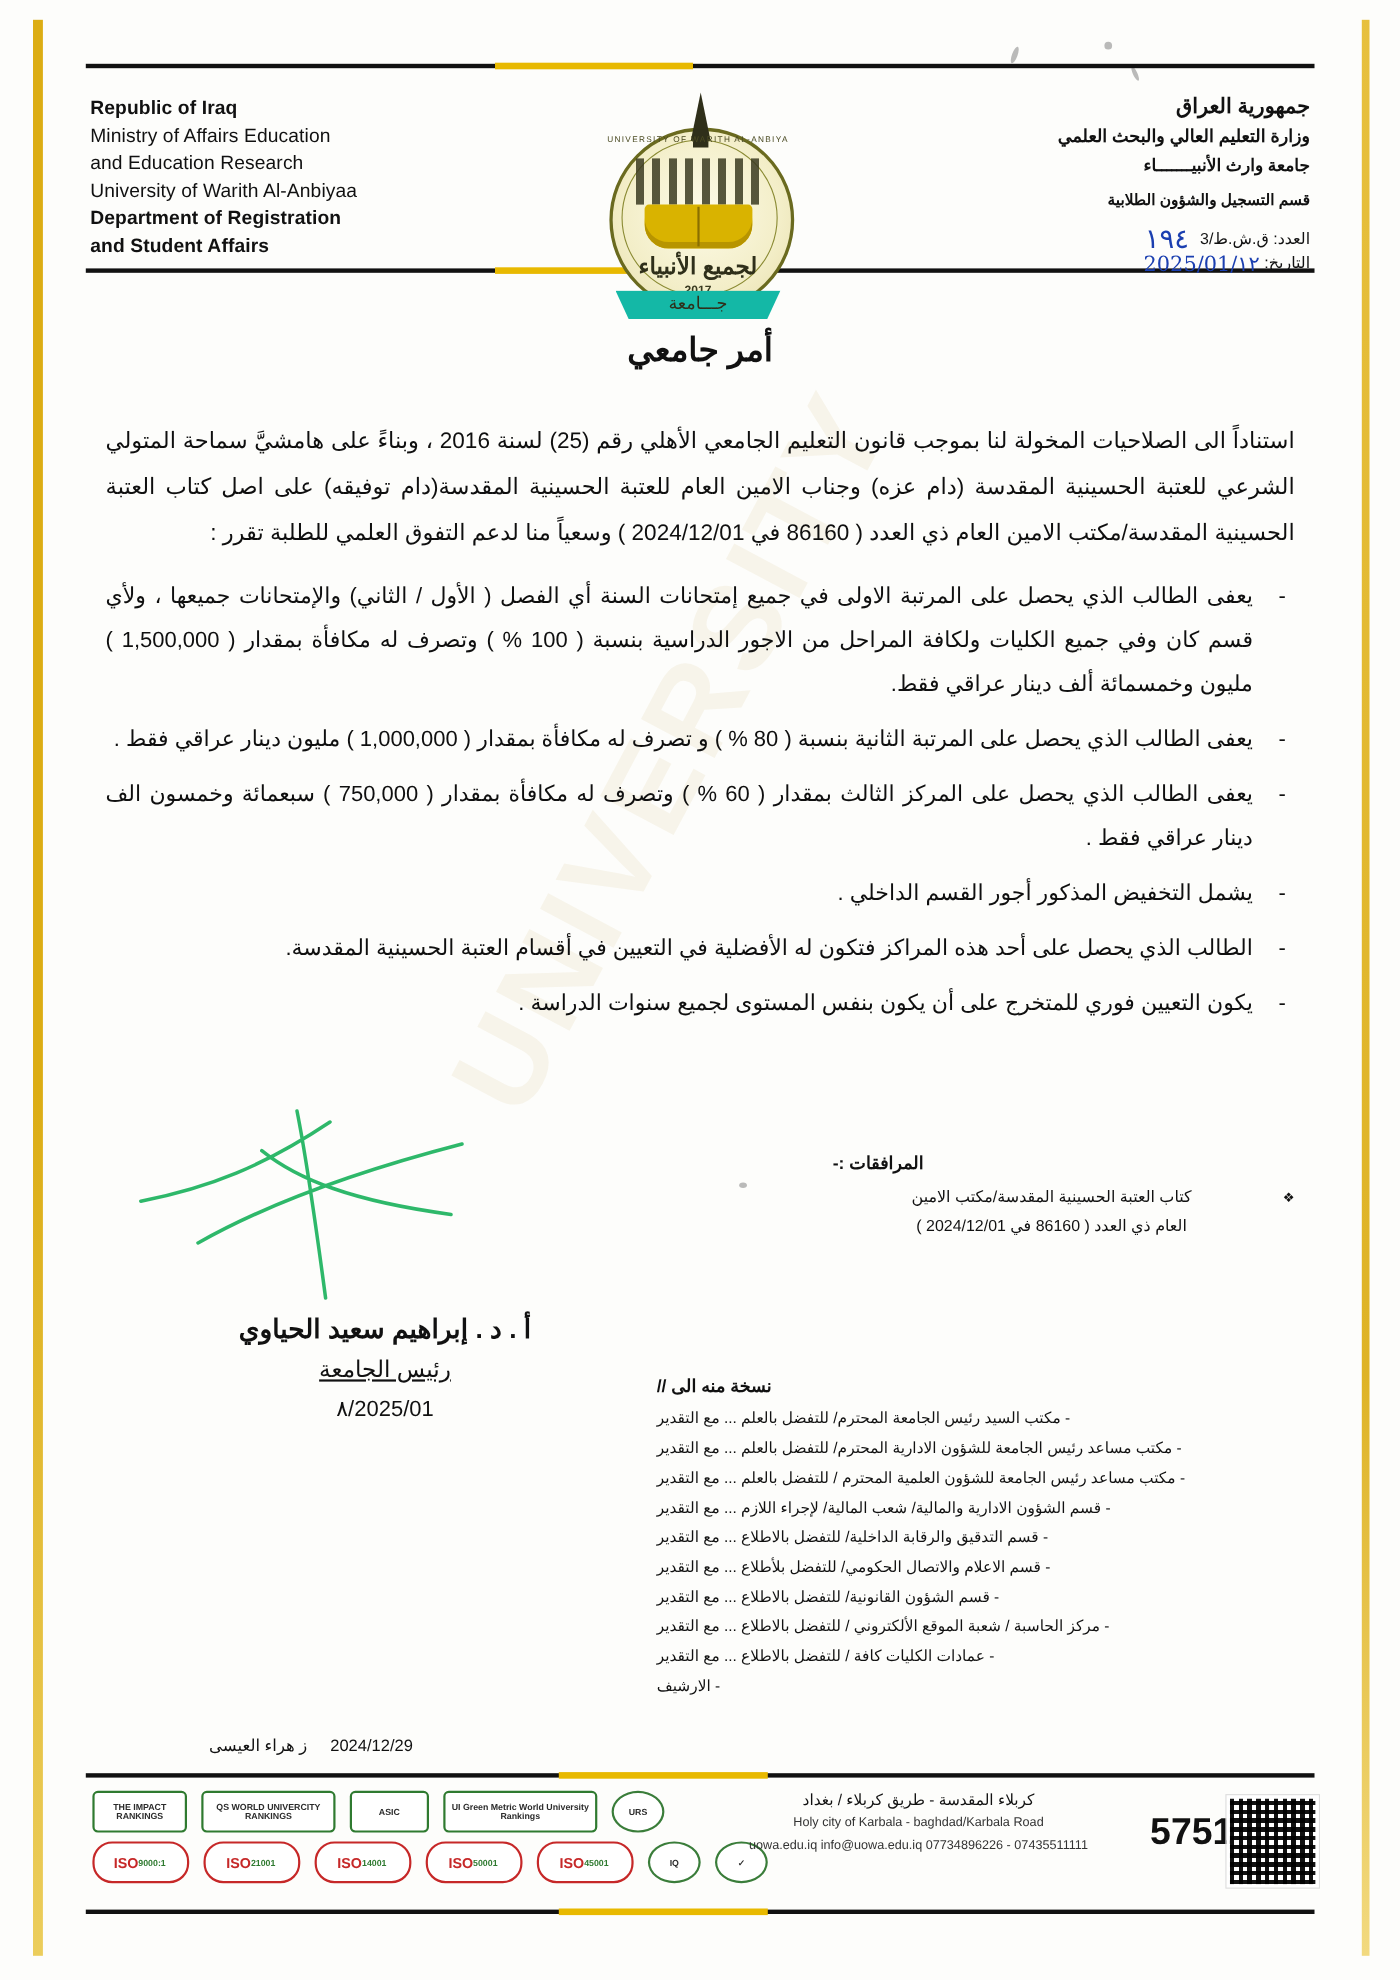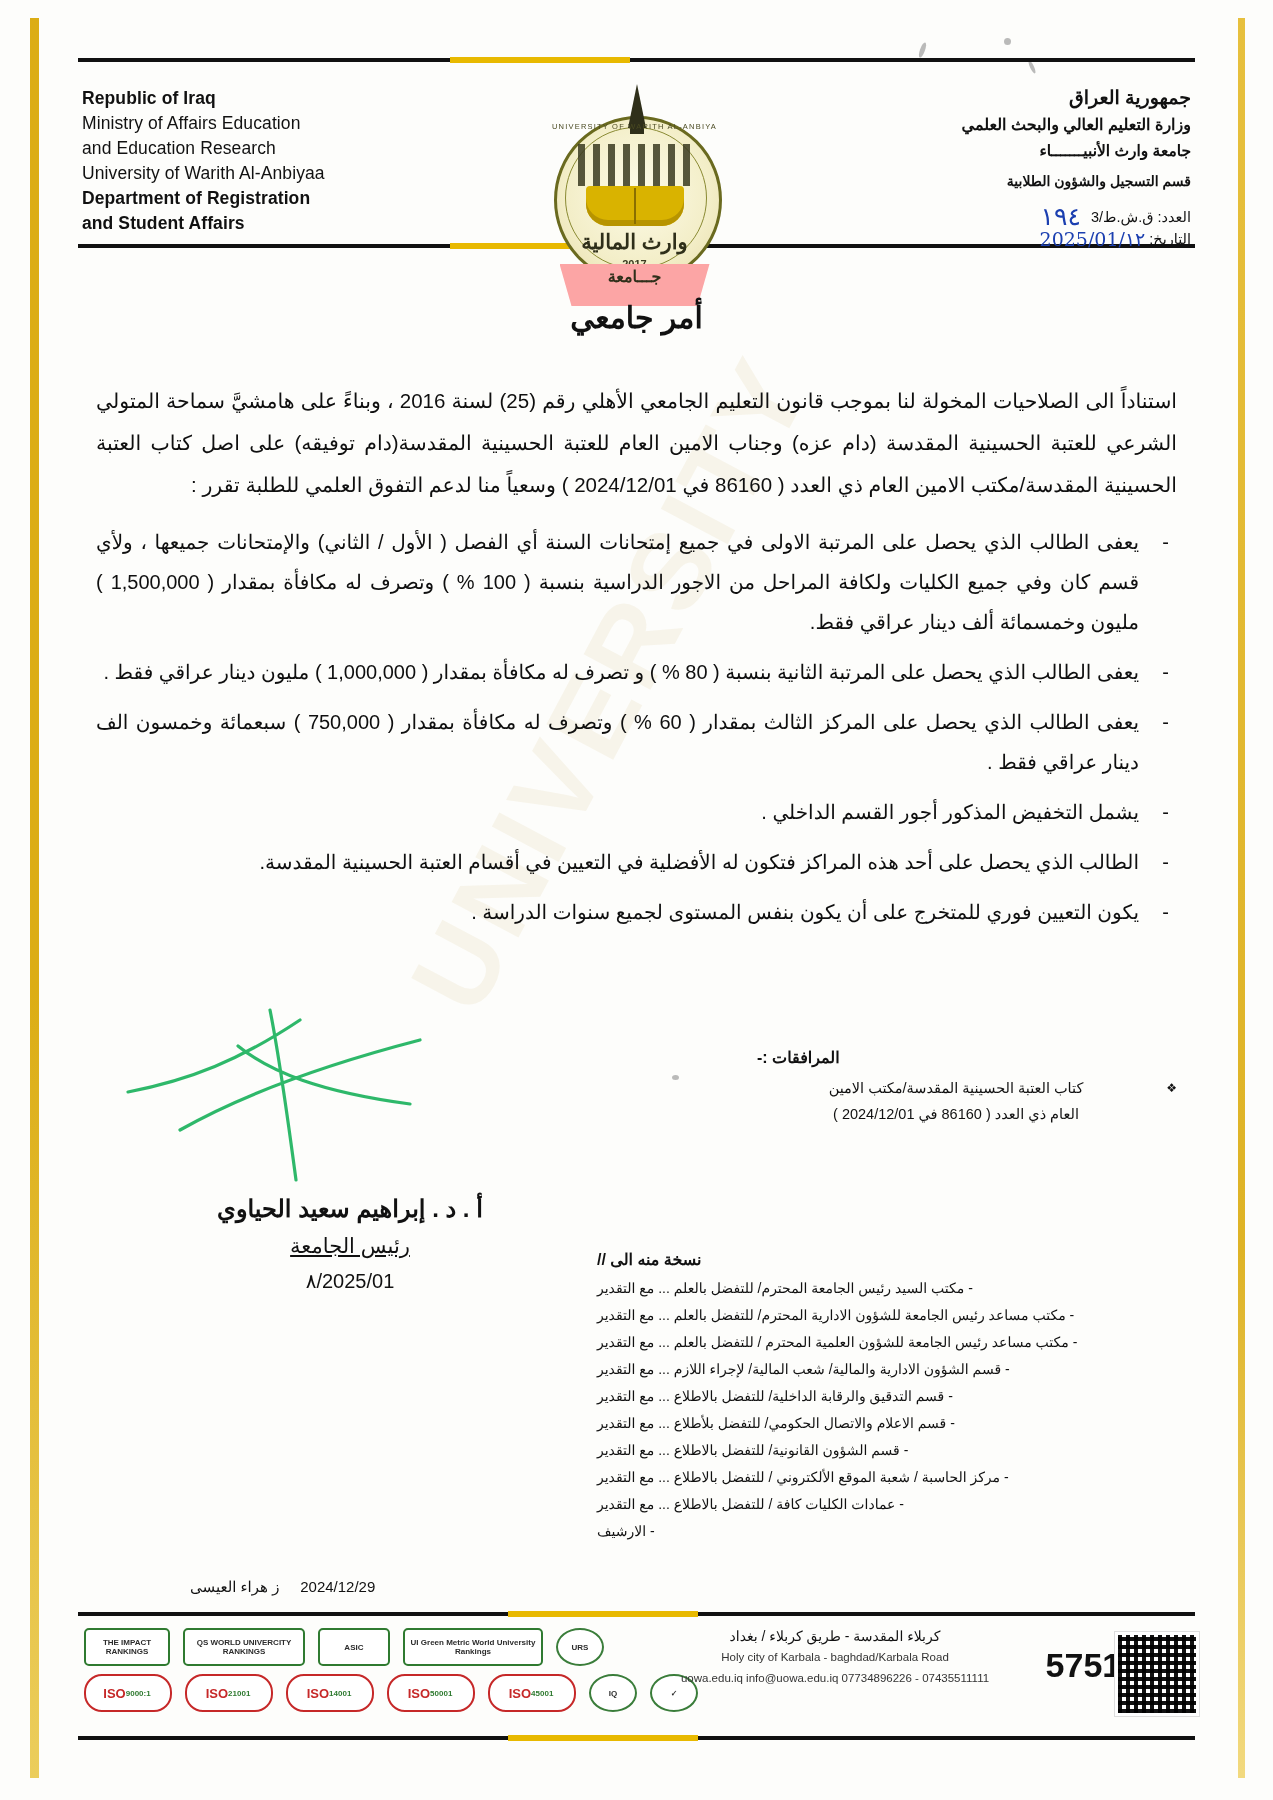--- a/index.html
+++ b/index.html
@@ -196,28 +196,28 @@
     left: 0; top: 180px;
     width: 186px;
     text-align: center;
     font-size: 11px;
     font-weight: bold;
     color: #3a3a20;
   }
   .emblem .banner {
     position: absolute;
     left: 18px; top: 186px;
-    width: 150px; height: 42px;
-    background: #fca5a5;
+    width: 150px; height: 26px;
+    background: #14b8a6;
     clip-path: polygon(0 0, 100% 0, 92% 100%, 8% 100%);
     color: #2f2f1a;
     direction: rtl;
     text-align: center;
     font-size: 16px;
-    font-weight: bold;
+    font-weight: normal;
     line-height: 25px;
   }
 
   
   .doc-title {
     position: absolute;
     left: 0; right: 0; top: 300px;
     text-align: center;
     direction: rtl;
     font-size: 30px;
@@ -514,21 +514,21 @@
     </div>
 
     <div class="emblem">
       <div class="ring"></div>
       <div class="inner-ring"></div>
       <div class="spire"></div>
       <div class="spire2"></div>
       <div class="bars"></div>
       <div class="book"></div>
       <div class="arc-text">UNIVERSITY OF WARITH AL-ANBIYA</div>
-      <div class="ar-name">وارث المالية</div>
+      <div class="ar-name">لجميع الأنبياء</div>
       <div class="year">2017</div>
       <div class="banner">جـــامعة</div>
     </div>
   </div>
 
   <div class="doc-title">أمر جامعي</div>
 
   <div class="body-wrap">
     <div class="intro">استناداً الى الصلاحيات المخولة لنا بموجب قانون التعليم الجامعي الأهلي رقم (25) لسنة 2016 ، وبناءً على هامشيَّ سماحة المتولي الشرعي للعتبة الحسينية المقدسة (دام عزه) وجناب الامين العام للعتبة الحسينية المقدسة(دام توفيقه) على اصل كتاب العتبة الحسينية المقدسة/مكتب الامين العام ذي العدد ( 86160 في 2024/12/01 ) وسعياً منا لدعم التفوق العلمي للطلبة تقرر :</div>
 

